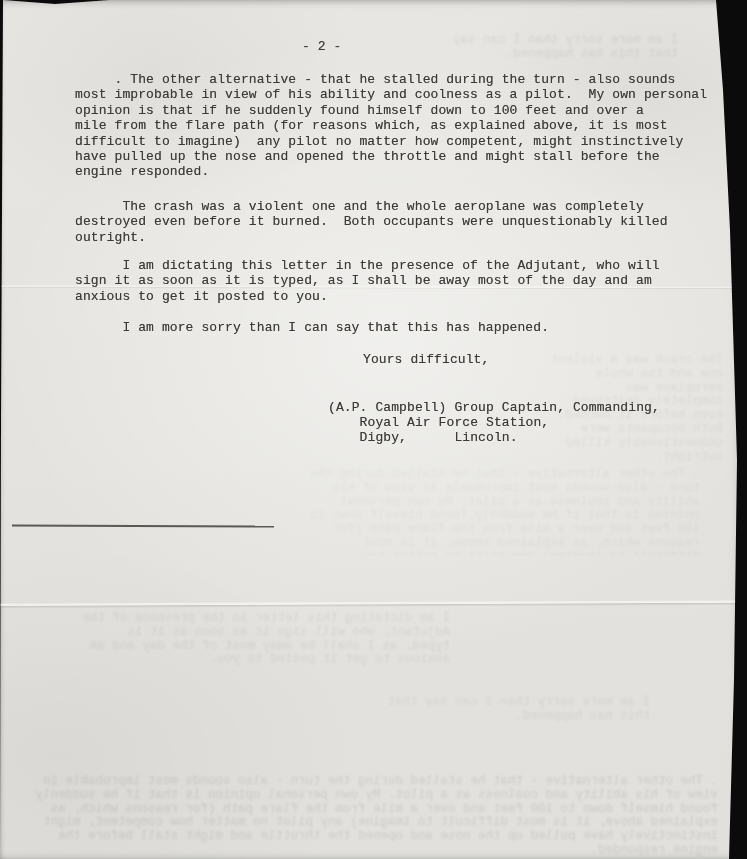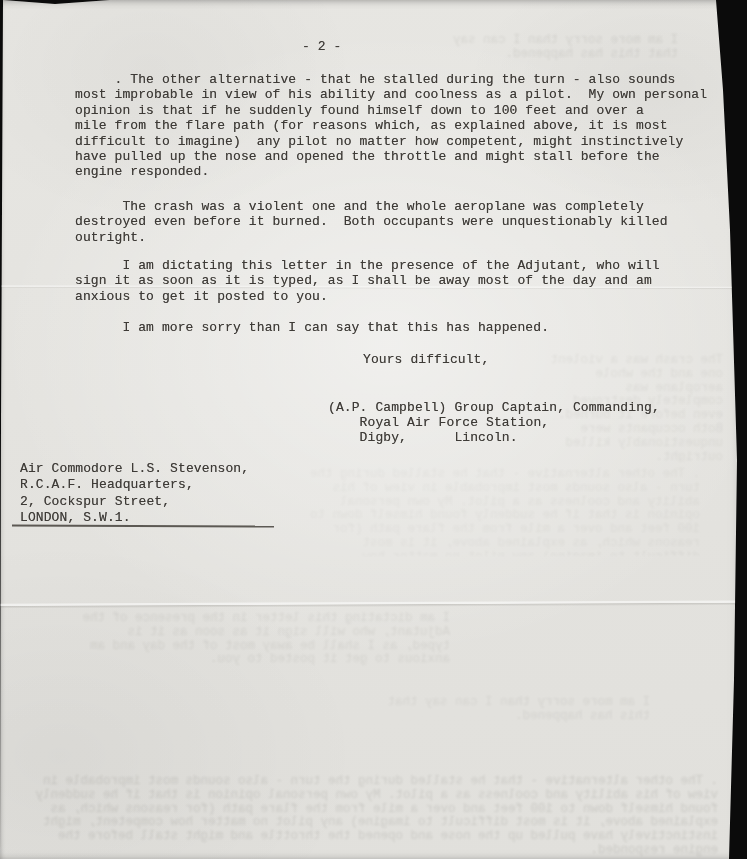--- a/index.html
+++ b/index.html
@@ -144,20 +144,16 @@
 sign it as soon as it is typed, as I shall be away most of the day and am
 anxious to get it posted to you.</div>
     <div class="typed para-4">      I am more sorry than I can say that this has happened.</div>
 
     <div class="typed closing">Yours difficult,</div>
 
     <div class="typed signature">(A.P. Campbell) Group Captain, Commanding,
     Royal Air Force Station,
     Digby,      Lincoln.</div>
 
-    <div class="typed recipient">Air Commodore L.S. Stevenson,
-R.C.A.F. Headquarters,
-2, Cockspur Street,
-LONDON, S.W.1.</div>
     <div class="address-underline"></div>
 
   </div>
 </div>
 
 </body></html>

